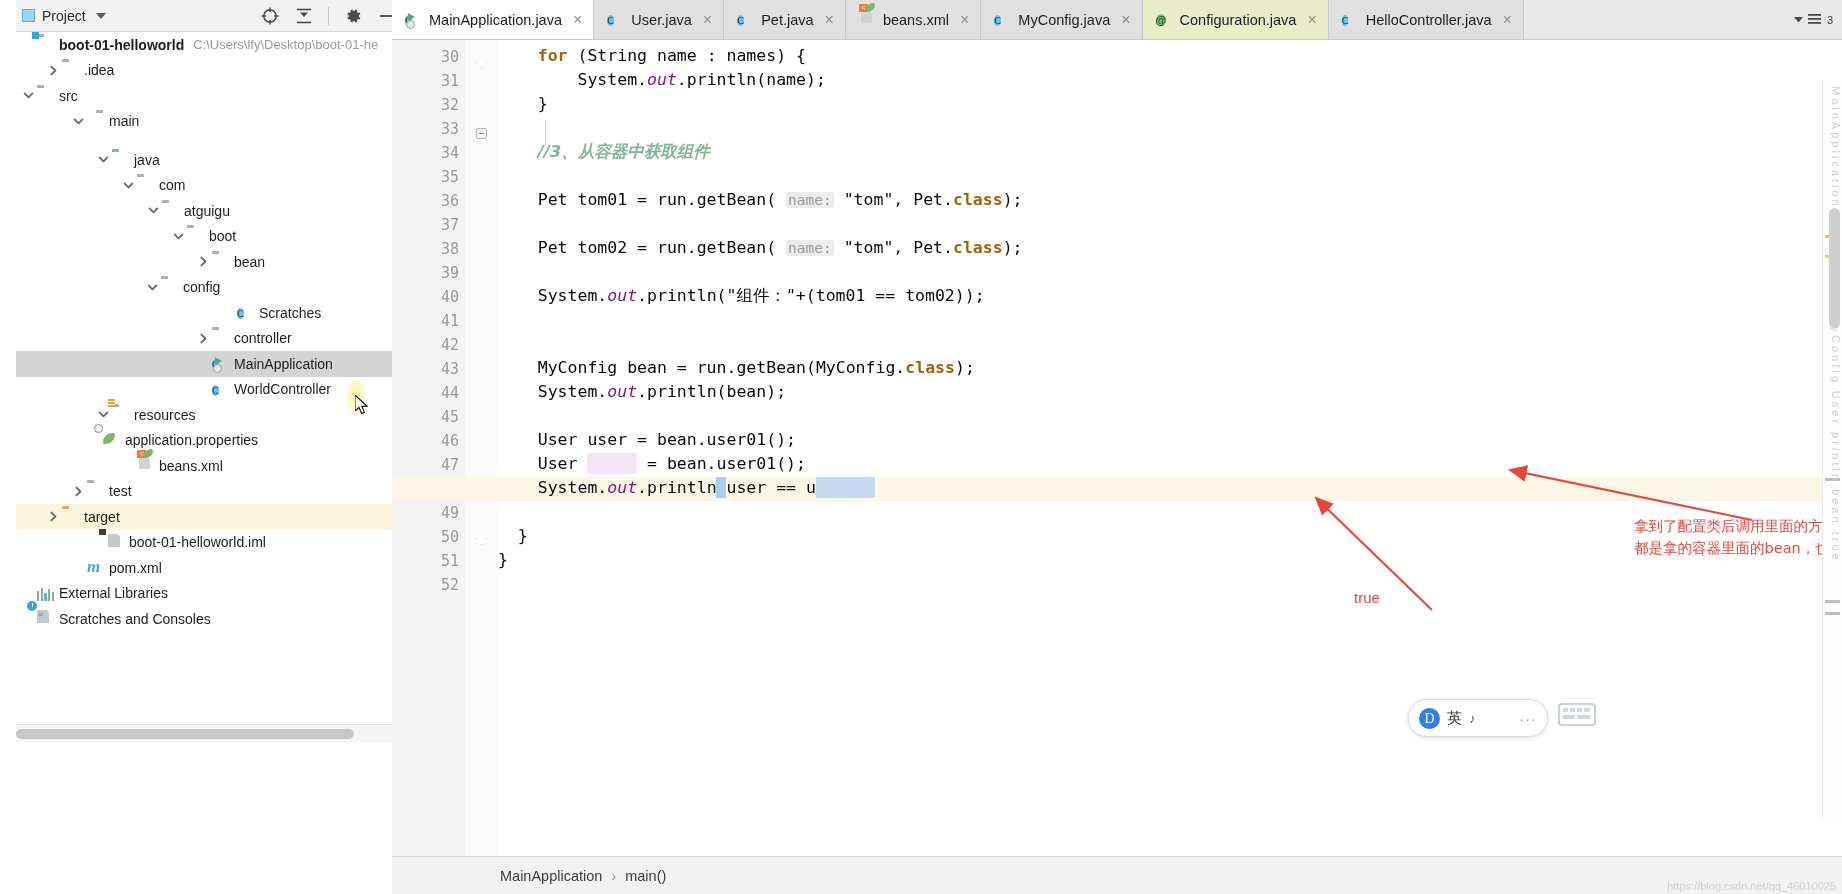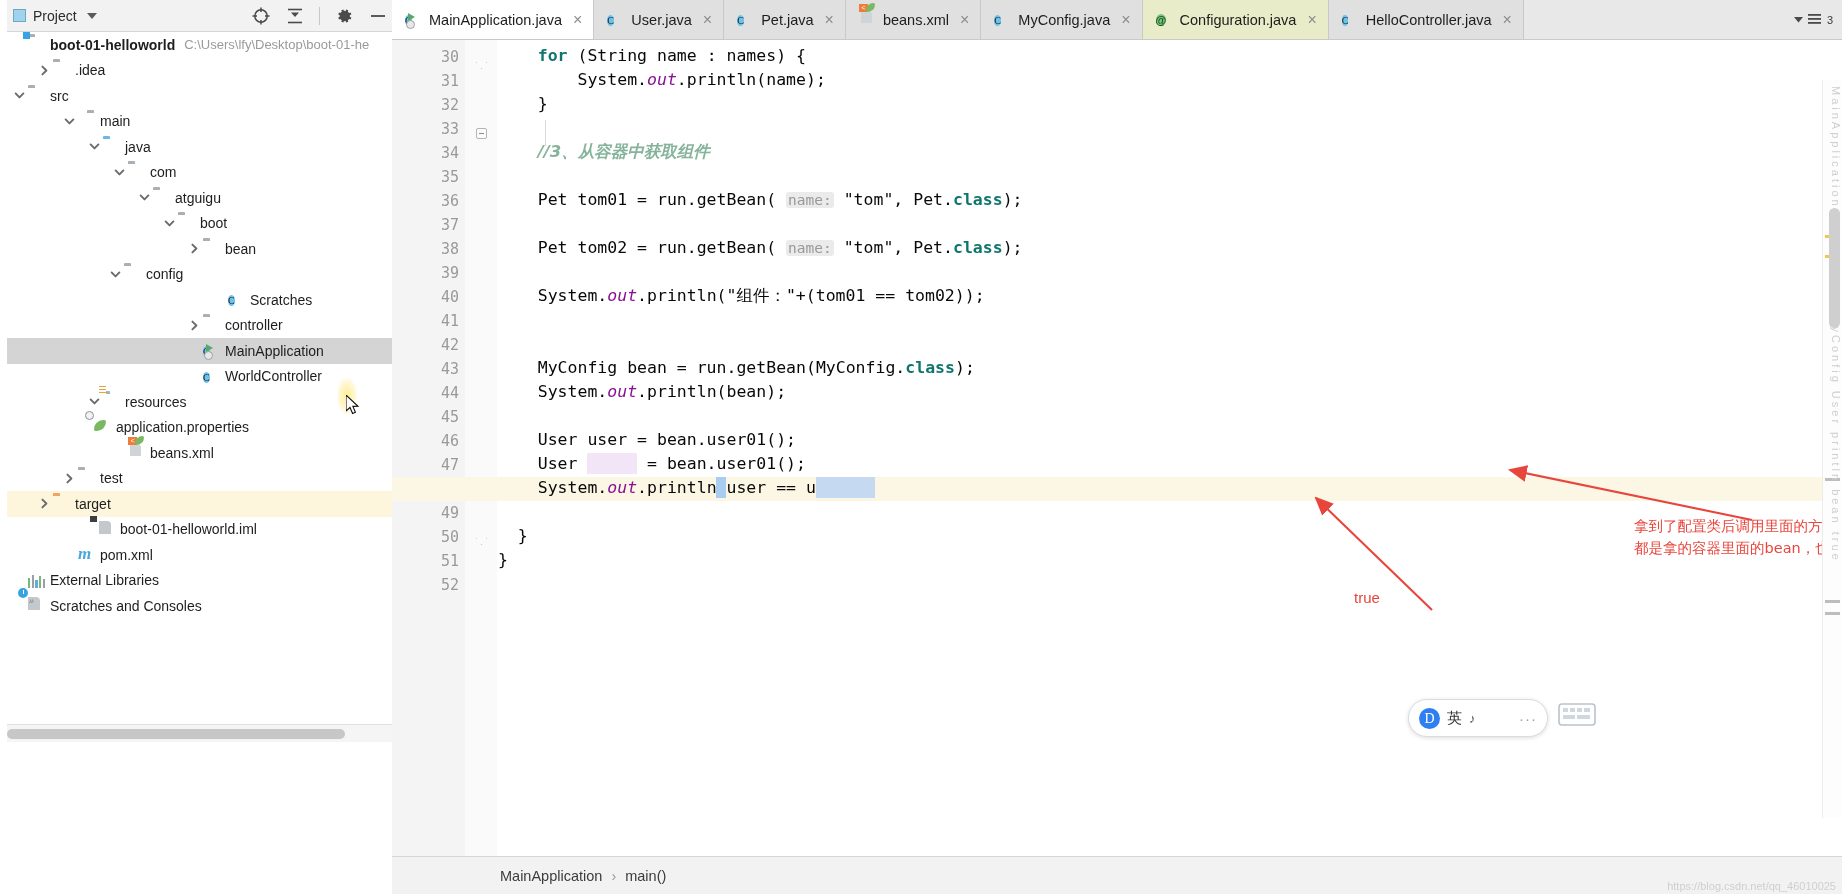--- a/index.html
+++ b/index.html
@@ -6,21 +6,21 @@
   html, body {
     width: 1842px; height: 894px;
     font-family: "Liberation Sans", sans-serif;
     background: #ffffff;
     overflow: hidden;
   }
   #app { position: relative; width: 1842px; height: 894px; background: #fff; }
 
   
   #left-panel {
-    position: absolute; left: 7px; top: 0; width: 392px; height: 742px;
+    position: absolute; left: 16px; top: 0; width: 392px; height: 742px;
     background: #ffffff; border-right: 1px solid #c9c9c9;
   }
   #project-toolbar {
     height: 32px; background: #f2f2f2; border-bottom: 1px solid #d6d6d6;
     display: flex; align-items: center; padding: 0 6px; position: relative;
   }
   .proj-sq {
     width: 13px; height: 13px; background: #9fd3ee; border: 1px solid #6fa7c4;
     margin-right: 7px; flex: none;
   }
@@ -190,21 +190,21 @@
   }
   .lnum {
     position: absolute; right: 38px; font-size: 15px; color: #999999;
     font-family: "DejaVu Sans Mono", monospace; text-align: right; width: 40px;
   }
   #code {
     position: absolute; left: 106px; top: 0; right: 0; height: 100%;
     font-family: "DejaVu Sans Mono", monospace; font-size: 16.5px; color: #080808;
   }
   .cline { position: absolute; left: 0; white-space: pre; line-height: 24px; }
-  .k { color: #0f766e; font-weight: bold; }
+  .k { color: #a16207; font-weight: bold; }
   .st { color: #871094; font-style: italic; }
   .cmz { color: #86b49b; font-style: italic; font-family: "DejaVu Sans", sans-serif; font-weight: bold; }
   .hint {
     background: #ebebeb; color: #999; font-size: 14.5px; border-radius: 3px;
     padding: 0 2px; font-style: normal;
   }
   .hl-line {
     position: absolute; left: 0; right: 0; height: 24px; background: #fcf6e4;
   }
   .hl-ident { background: #f2e5f7; }
@@ -347,21 +347,21 @@
           </div>
           <div class="row" style="padding-left: 54px; text-align: center;">
             <span class="arrow">
               <svg width="11" height="11" viewBox="0 0 11 11">
                 <polyline points="1.6,3.4 5.5,7.4 9.4,3.4" fill="none" stroke="#6a6a6a" stroke-width="1.9" stroke-linecap="round" stroke-linejoin="round"></polyline>
               </svg>
             </span>
             <span class="ico"><span class="f-grey"></span></span>
             <span class="lbl">main</span>
           </div>
-          <div class="row" style="padding-left: 79px;">
+          <div class="row" style="padding-left: 79px; margin-top: 13px;">
             <span class="arrow">
               <svg width="11" height="11" viewBox="0 0 11 11">
                 <polyline points="1.6,3.4 5.5,7.4 9.4,3.4" fill="none" stroke="#6a6a6a" stroke-width="1.9" stroke-linecap="round" stroke-linejoin="round"></polyline>
               </svg>
             </span>
             <span class="ico"><span class="f-blue"></span></span>
             <span class="lbl">java</span>
           </div>
           <div class="row" style="padding-left: 104px;">
             <span class="arrow">
@@ -392,21 +392,21 @@
           </div>
           <div class="row" style="padding-left: 179px;">
             <span class="arrow">
               <svg width="11" height="11" viewBox="0 0 11 11">
                 <polyline points="3.4,1.6 7.4,5.5 3.4,9.4" fill="none" stroke="#6a6a6a" stroke-width="1.9" stroke-linecap="round" stroke-linejoin="round"></polyline>
               </svg>
             </span>
             <span class="ico"><span class="f-grey f-dot"></span></span>
             <span class="lbl">bean</span>
           </div>
-          <div class="row" style="padding-left: 100px;">
+          <div class="row" style="padding-left: 100px; margin-left: 28px;">
             <span class="arrow">
               <svg width="11" height="11" viewBox="0 0 11 11">
                 <polyline points="1.6,3.4 5.5,7.4 9.4,3.4" fill="none" stroke="#6a6a6a" stroke-width="1.9" stroke-linecap="round" stroke-linejoin="round"></polyline>
               </svg>
             </span>
             <span class="ico"><span class="f-grey f-dot"></span></span>
             <span class="lbl">config</span>
           </div>
           <div class="row" style="padding-left: 204px;">
             <span class="arrow none"></span>

